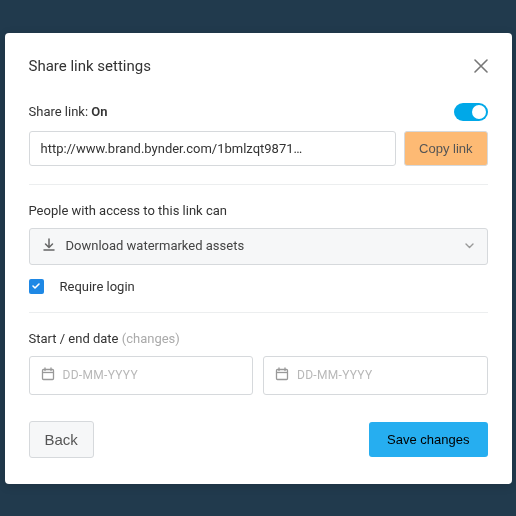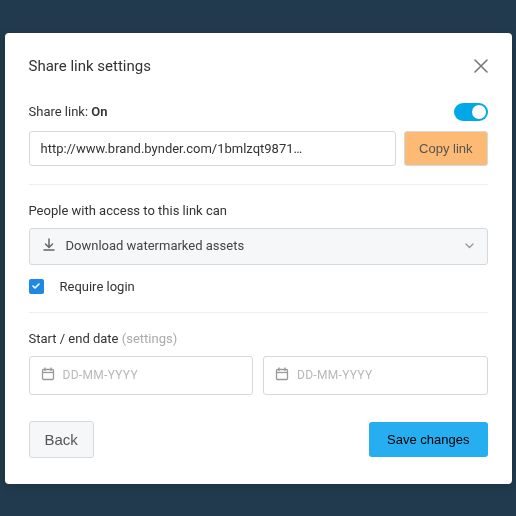--- a/index.html
+++ b/index.html
@@ -146,21 +146,21 @@
           <path d="M2 5 L4 7 L8 3" stroke="#fff" stroke-width="1.6" fill="none" stroke-linecap="round" stroke-linejoin="round"></path>
         </svg>
     </div>
     <div class="checkbox-label">Require login</div>
   </div>
 
   <hr class="divider">
 
   <div class="section-label">
     <span>Start / end date</span>
-    <span class="optional">(settings)</span>
+    <span class="optional">(changes)</span>
   </div>
 
   <div class="date-row">
     <div class="date-input">
       <span class="date-icon">
         <svg width="14" height="14" viewBox="0 0 14 14">
             <rect x="1.5" y="2.5" width="11" height="10" rx="1" stroke="currentColor" stroke-width="1.3" fill="none"></rect>
             <path d="M1.5 5.5 L12.5 5.5" stroke="currentColor" stroke-width="1.3"></path>
             <path d="M4 1 L4 3.5 M10 1 L10 3.5" stroke="currentColor" stroke-width="1.3" stroke-linecap="round"></path>
           </svg>

